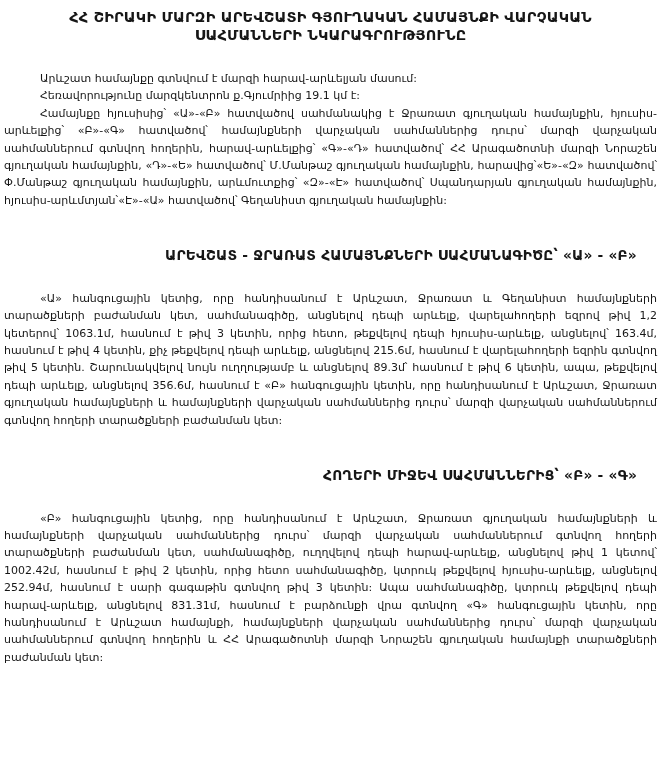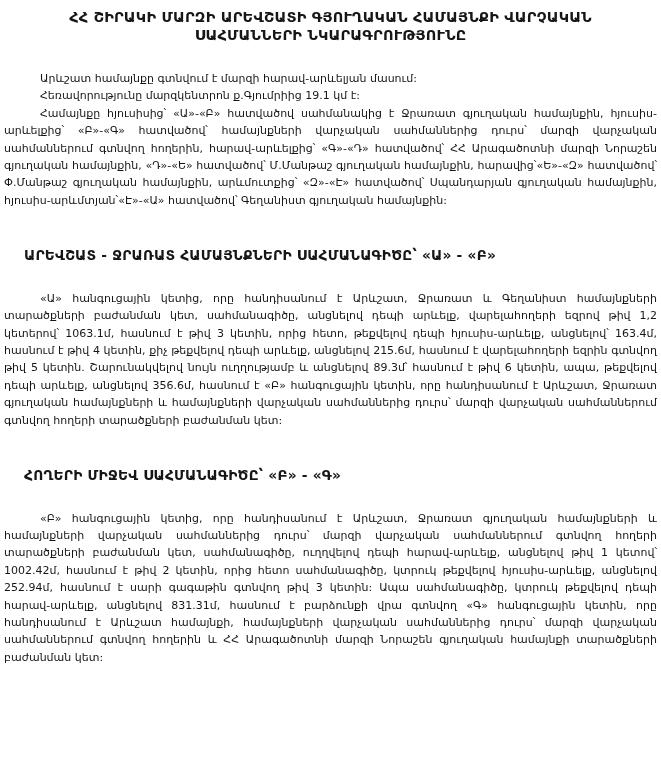--- a/index.html
+++ b/index.html
@@ -32,21 +32,21 @@
   .body-text {
     font-size: 11px;
     line-height: 17.4px;
     text-align: justify;
   }
   p.para {
     margin: 0;
     text-indent: 36px;
   }
   .section-heading {
-    text-align: left;
+    text-align: right;
     font-weight: bold;
     font-size: 13.8px;
     line-height: 17.5px;
     letter-spacing: 0.2px;
     margin: 38px 20px 25px 20px;
   }
   .section-heading .h-line {
     display: block;
   }
 </style>
@@ -68,20 +68,20 @@
 
   <h2 class="section-heading">
     <span class="h-line">ԱՐԵՎՇԱՏ - ՋՐԱՌԱՏ ՀԱՄԱՅՆՔՆԵՐԻ ՍԱՀՄԱՆԱԳԻԾԸ՝ «Ա» - «Բ»</span>
   </h2>
 
   <section class="body-text">
     <p class="para">«Ա» հանգուցային կետից, որը հանդիսանում է Արևշատ, Ջրառատ և Գեղանիստ համայնքների տարածքների բաժանման կետ, սահմանագիծը, անցնելով դեպի արևելք, վարելահողերի եզրով թիվ 1,2 կետերով՝ 1063.1մ, հասնում է թիվ 3 կետին, որից հետո, թեքվելով դեպի հյուսիս-արևելք, անցնելով՝ 163.4մ, հասնում է թիվ 4 կետին, քիչ թեքվելով դեպի արևելք, անցնելով 215.6մ, հասնում է վարելահողերի եզրին գտնվող թիվ 5 կետին. Շարունակվելով նույն ուղղությամբ և անցնելով 89.3մ՝ հասնում է թիվ 6 կետին, ապա, թեքվելով դեպի արևելք, անցնելով 356.6մ, հասնում է «Բ» հանգուցային կետին, որը հանդիսանում է Արևշատ, Ջրառատ գյուղական համայնքների և համայնքների վարչական սահմաններից դուրս՝ մարզի վարչական սահմաններում գտնվող հողերի տարածքների բաժանման կետ:</p>
   </section>
 
   <h2 class="section-heading">
-    <span class="h-line">ՀՈՂԵՐԻ ՄԻՋԵՎ ՍԱՀՄԱՆԱԳԻԾԸ՝ «Բ» - «Գ»</span>
+    <span class="h-line">ՀՈՂԵՐԻ ՄԻՋԵՎ ՍԱՀՄԱՆՆԵՐԻՑ՝ «Բ» - «Գ»</span>
   </h2>
 
   <section class="body-text">
     <p class="para">«Բ» հանգուցային կետից, որը հանդիսանում է Արևշատ, Ջրառատ գյուղական համայնքների և համայնքների վարչական սահմաններից դուրս՝ մարզի վարչական սահմաններում գտնվող հողերի տարածքների բաժանման կետ, սահմանագիծը, ուղղվելով դեպի հարավ-արևելք, անցնելով թիվ 1 կետով՝ 1002.42մ, հասնում է թիվ 2 կետին, որից հետո սահմանագիծը, կտրուկ թեքվելով հյուսիս-արևելք, անցնելով 252.94մ, հասնում է սարի գագաթին գտնվող թիվ 3 կետին: Ապա սահմանագիծը, կտրուկ թեքվելով դեպի հարավ-արևելք, անցնելով 831.31մ, հասնում է բարձունքի վրա գտնվող «Գ» հանգուցային կետին, որը հանդիսանում է Արևշատ համայնքի, համայնքների վարչական սահմաններից դուրս՝ մարզի վարչական սահմաններում գտնվող հողերին և ՀՀ Արագածոտնի մարզի Նորաշեն գյուղական համայնքի տարածքների բաժանման կետ:</p>
   </section>
 
 </main>
 
 </body></html>

